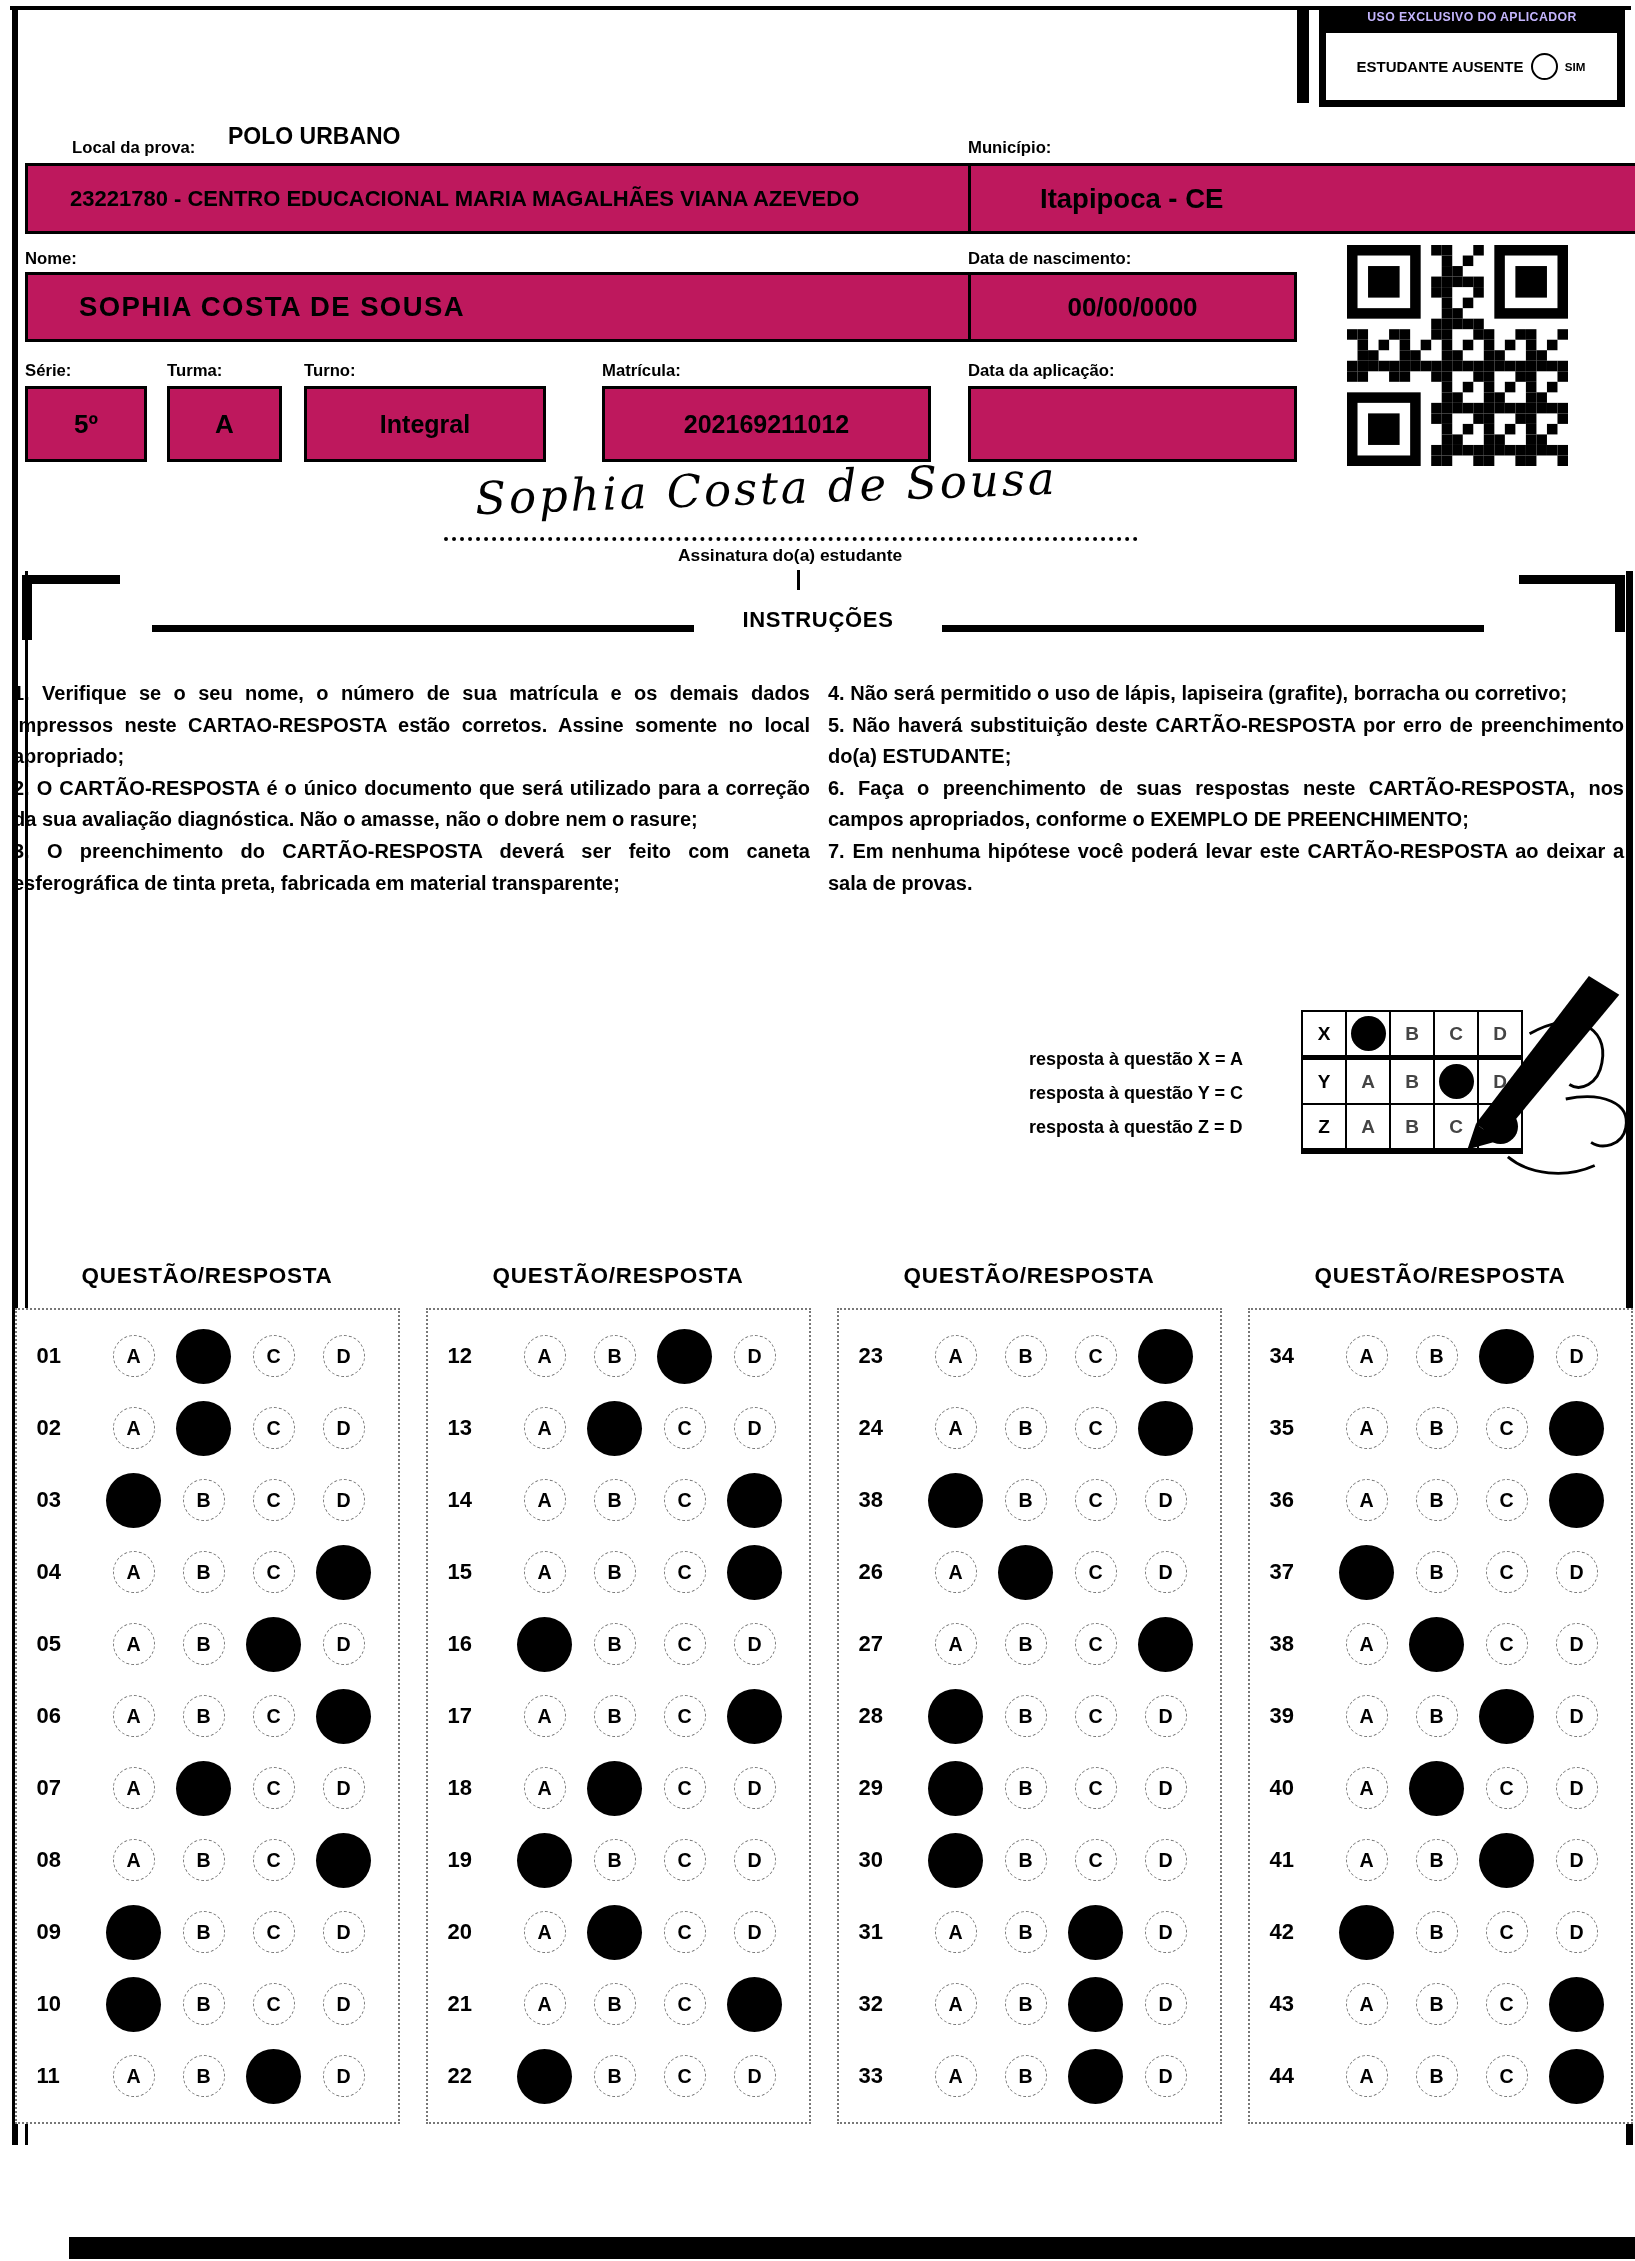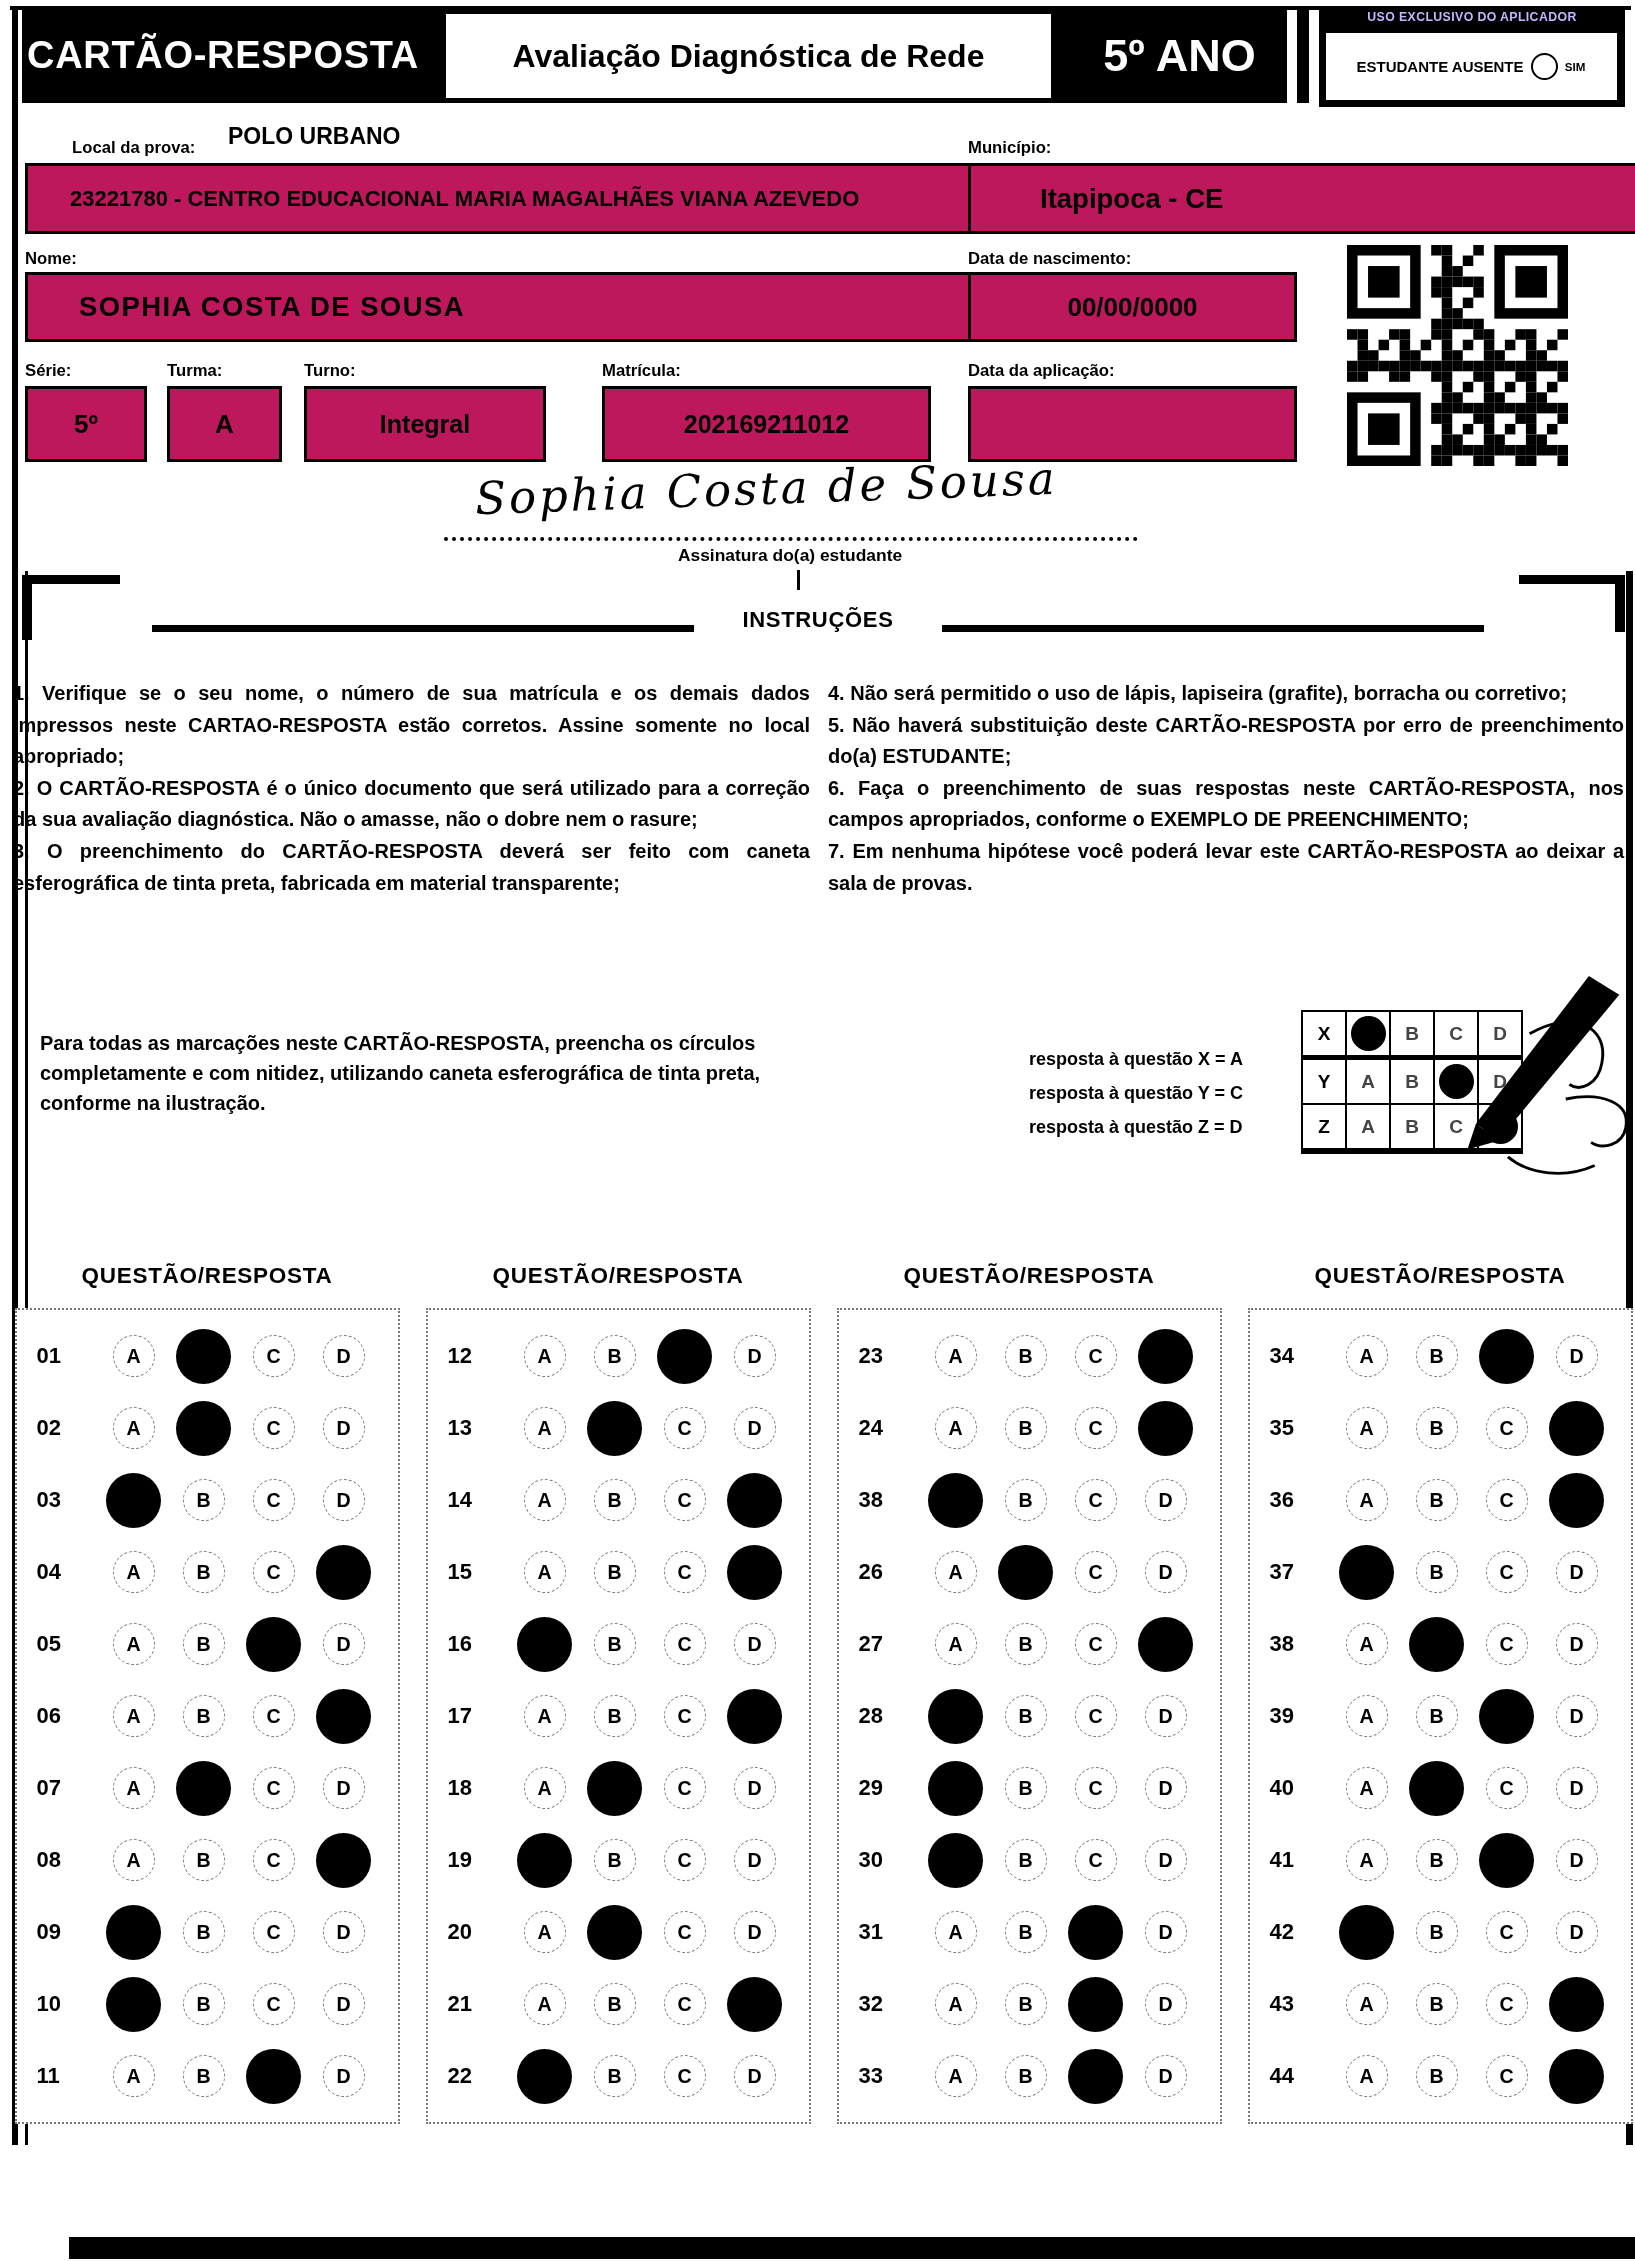--- a/index.html
+++ b/index.html
@@ -102,27 +102,20 @@
 <body>
 
 <div class="page">
 
   <div class="top-line"></div>
   <div class="left-line"></div>
   <div class="left-line2"></div>
   <div class="right-line"></div>
   <div class="bottom-bar"></div>
 
-  <div class="header-band">
-    <div class="card-title">CARTÃO-RESPOSTA</div>
-    <div class="exam-title-box">
-      <span>Avaliação Diagnóstica de Rede</span>
-    </div>
-    <div class="grade">5º ANO</div>
-  </div>
   <div class="header-sep"></div>
   <div class="applicator-box">
     <div class="applicator-title">USO EXCLUSIVO DO APLICADOR</div>
     <div class="absent-inner">
       <span class="lbl">ESTUDANTE AUSENTE</span>
       <span class="absent-circle"></span>
       <span class="sim">SIM</span>
     </div>
   </div>
 
@@ -362,21 +355,20 @@
       <div class="instr-item">2. O CARTÃO-RESPOSTA é o único documento que será utilizado para a correção da sua avaliação diagnóstica. Não o amasse, não o dobre nem o rasure;</div>
       <div class="instr-item">3. O preenchimento do CARTÃO-RESPOSTA deverá ser feito com caneta esferográfica de tinta preta, fabricada em material transparente;</div>
     </div>
   <div class="instr-col right">
       <div class="instr-item">4. Não será permitido o uso de lápis, lapiseira (grafite), borracha ou corretivo;</div>
       <div class="instr-item">5. Não haverá substituição deste CARTÃO-RESPOSTA por erro de preenchimento do(a) ESTUDANTE;</div>
       <div class="instr-item">6. Faça o preenchimento de suas respostas neste CARTÃO-RESPOSTA, nos campos apropriados, conforme o EXEMPLO DE PREENCHIMENTO;</div>
       <div class="instr-item">7. Em nenhuma hipótese você poderá levar este CARTÃO-RESPOSTA ao deixar a sala de provas.</div>
     </div>
 
-  <div class="example-text">Para todas as marcações neste CARTÃO-RESPOSTA, preencha os círculos completamente e com nitidez, utilizando caneta esferográfica de tinta preta, conforme na ilustração.</div>
   <div class="example-legend">
       <div class="legend-line">resposta à questão X = A</div>
       <div class="legend-line">resposta à questão Y = C</div>
       <div class="legend-line">resposta à questão Z = D</div>
     </div>
   <div class="ex-grid">
       <div class="ex-row">
         <div class="ex-cell ex-lab">X</div>
         <div class="ex-cell">
           <div class="ex-dot"></div>

